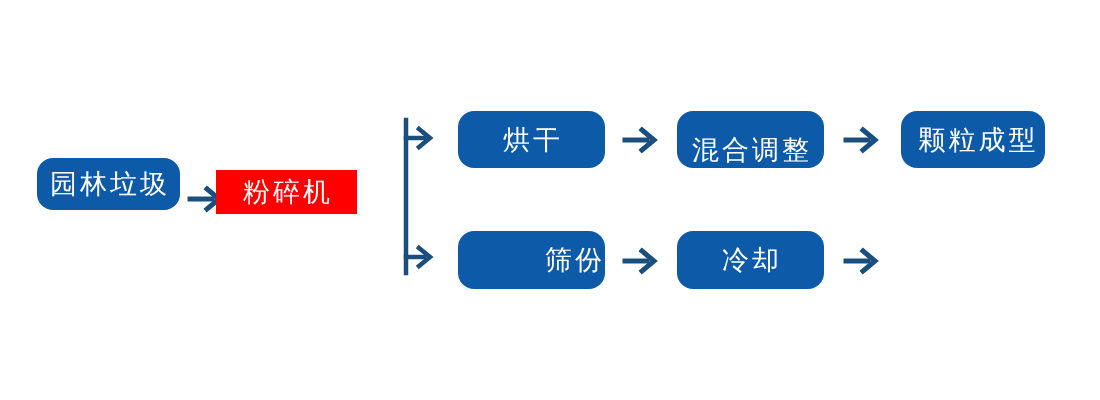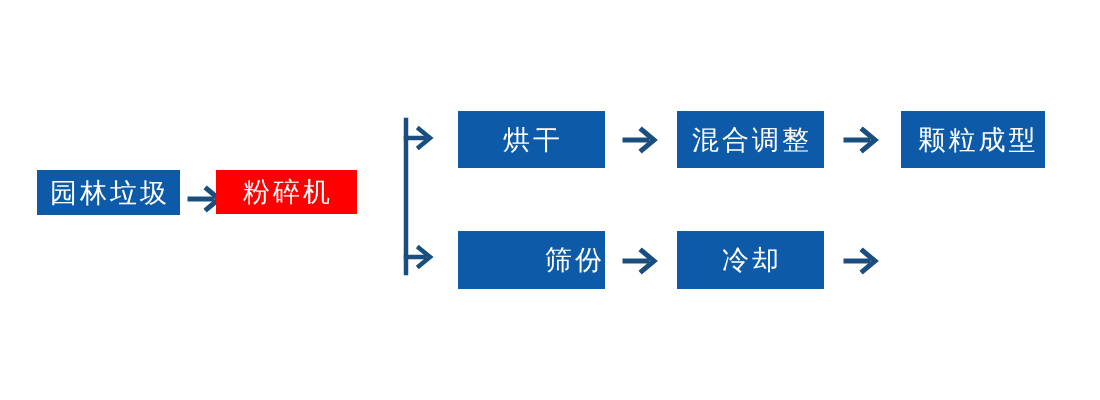--- a/index.html
+++ b/index.html
@@ -26,36 +26,36 @@
     position:absolute;
     display:flex;
     align-items:center;
     justify-content:center;
     color:var(--text);
     font-size:27px;
     letter-spacing:3px;
     text-indent:3px;
     white-space:nowrap;
   }
-  .node.blue{background:var(--node-blue);}
+  .node.blue{background:var(--node-blue);border-radius:16px;}
   .node.red{background:var(--node-red);}
   .arrow-svg,.branch-svg{position:absolute;display:block;}
   .stroke{
     stroke:var(--arrow);
     fill:none;
     stroke-linecap:square;
     stroke-linejoin:miter;
   }
 </style>
 </head>
 <body>
 
 <div class="canvas">
 
-  <div class="node blue" style="left:37px;top:170px;width:143px;height:45px;">
+  <div class="node blue" style="left:37px;top:158px;width:143px;height:52px;">
     <span>园林垃圾</span>
   </div>
 
   <svg class="arrow-svg" style="left:187px;top:184px;" width="38" height="30" viewBox="0 0 38 30">
     <line class="stroke" x1="3" y1="15" x2="25" y2="15" stroke-width="5"></line>
     <polyline class="stroke" points="20,5 32,15 20,25" stroke-width="5"></polyline>
   </svg>
 
   <div class="node red" style="left:216px;top:170px;width:141px;height:44px;">
     <span>粉碎机</span>
@@ -71,21 +71,21 @@
 
   <div class="node blue" style="left:458px;top:111px;width:147px;height:57px;">
     <span>烘干</span>
   </div>
 
   <svg class="arrow-svg" style="left:622px;top:125px;" width="38" height="30" viewBox="0 0 38 30">
     <line class="stroke" x1="3" y1="15" x2="25" y2="15" stroke-width="5"></line>
     <polyline class="stroke" points="20,5 32,15 20,25" stroke-width="5"></polyline>
   </svg>
 
-  <div class="node blue" style="left:677px;top:111px;width:147px;height:57px;">
+  <div class="node blue" style="left:677px;top:111px;width:147px;height:57px;align-items:flex-end;">
     <span>混合调整</span>
   </div>
 
   <svg class="arrow-svg" style="left:843px;top:125px;" width="38" height="30" viewBox="0 0 38 30">
     <line class="stroke" x1="3" y1="15" x2="25" y2="15" stroke-width="5"></line>
     <polyline class="stroke" points="20,5 32,15 20,25" stroke-width="5"></polyline>
   </svg>
 
   <div class="node blue" style="left:901px;top:111px;width:144px;height:57px;padding-left:8px;">
     <span>颗粒成型</span>

